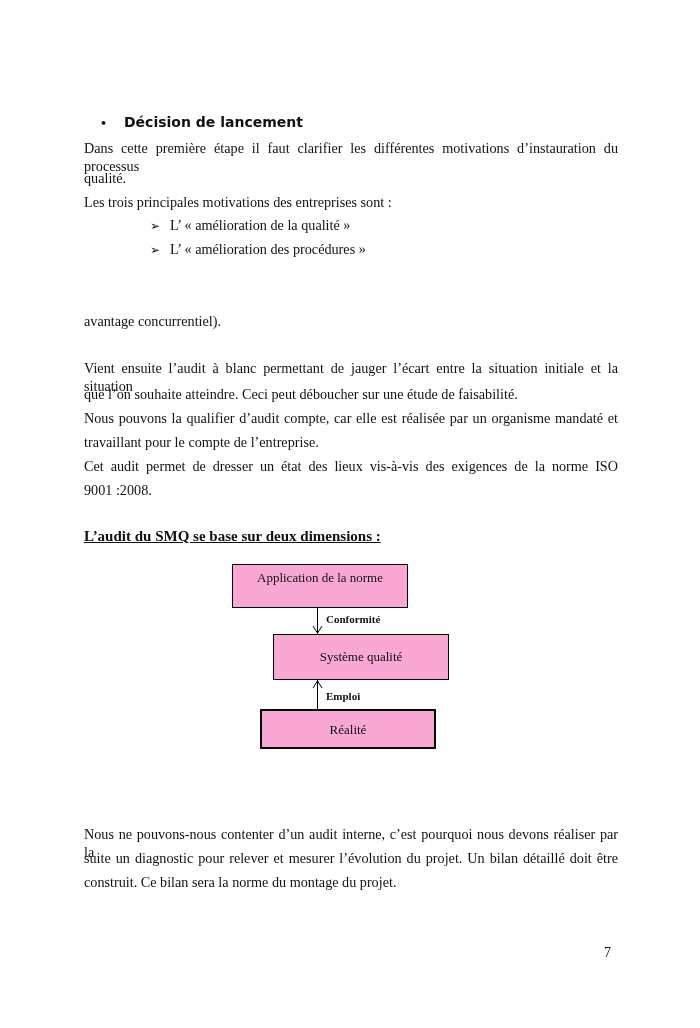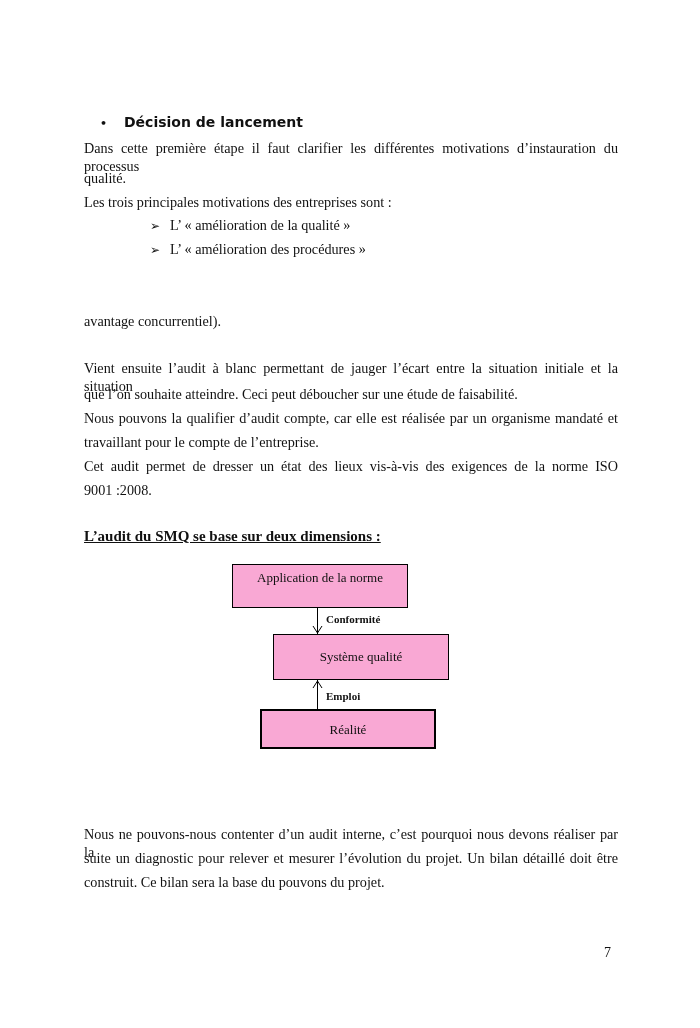--- a/index.html
+++ b/index.html
@@ -72,16 +72,16 @@
     <div class="arrow-lbl" style="left:326px; top:679px;text-align:right;">Emploi</div>
 
     <div class="box" style="left:232px; top:698px; width:176px; height:40px; line-height:38px; border-width:2px;margin-left:28px;">
       <span>Réalité</span>
     </div>
   </div>
 
 
   <div class="line justify" style="top:814px">Nous ne pouvons-nous contenter d’un audit interne, c’est pourquoi nous devons réaliser par la</div>
   <div class="line justify" style="top:838px">suite un diagnostic pour relever et mesurer l’évolution du projet. Un bilan détaillé doit être</div>
-  <div class="line" style="top:862px">construit. Ce bilan sera la base du pouvons du projet.</div>
+  <div class="line" style="top:862px">construit. Ce bilan sera la norme du montage du projet.</div>
 
   <div class="page-num">7</div>
 </div>
 
 </body></html>

